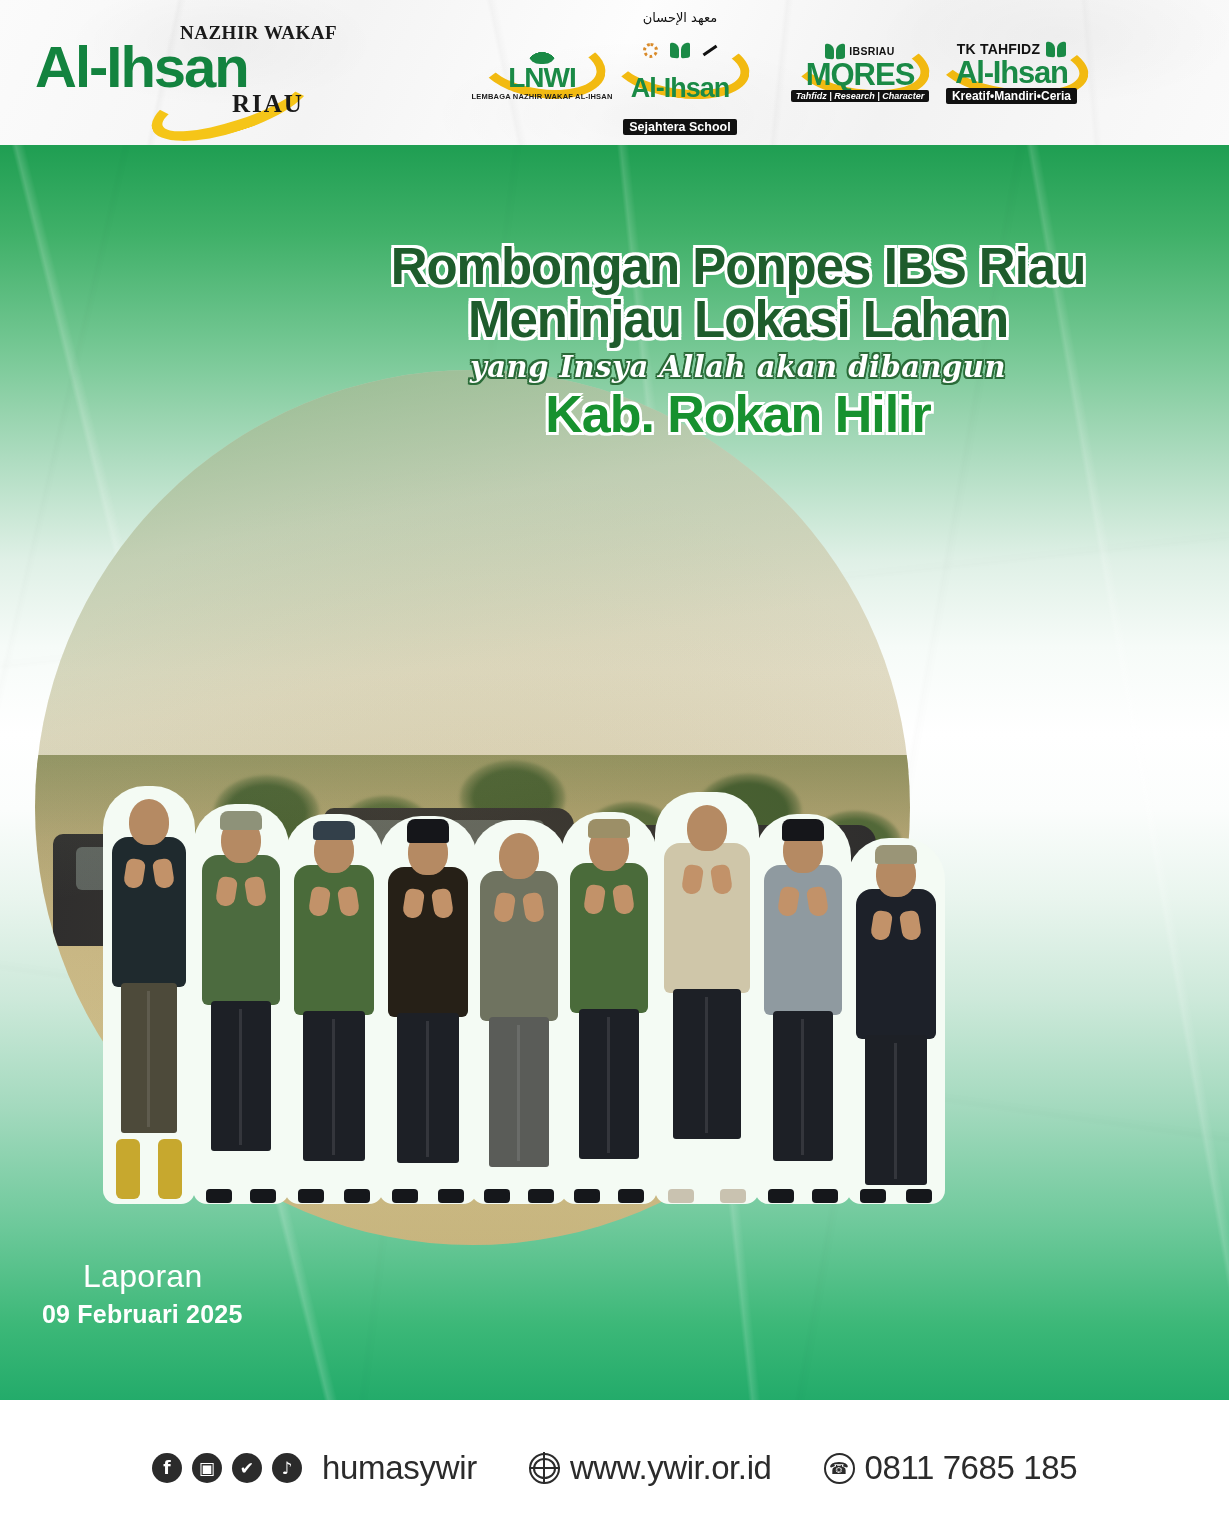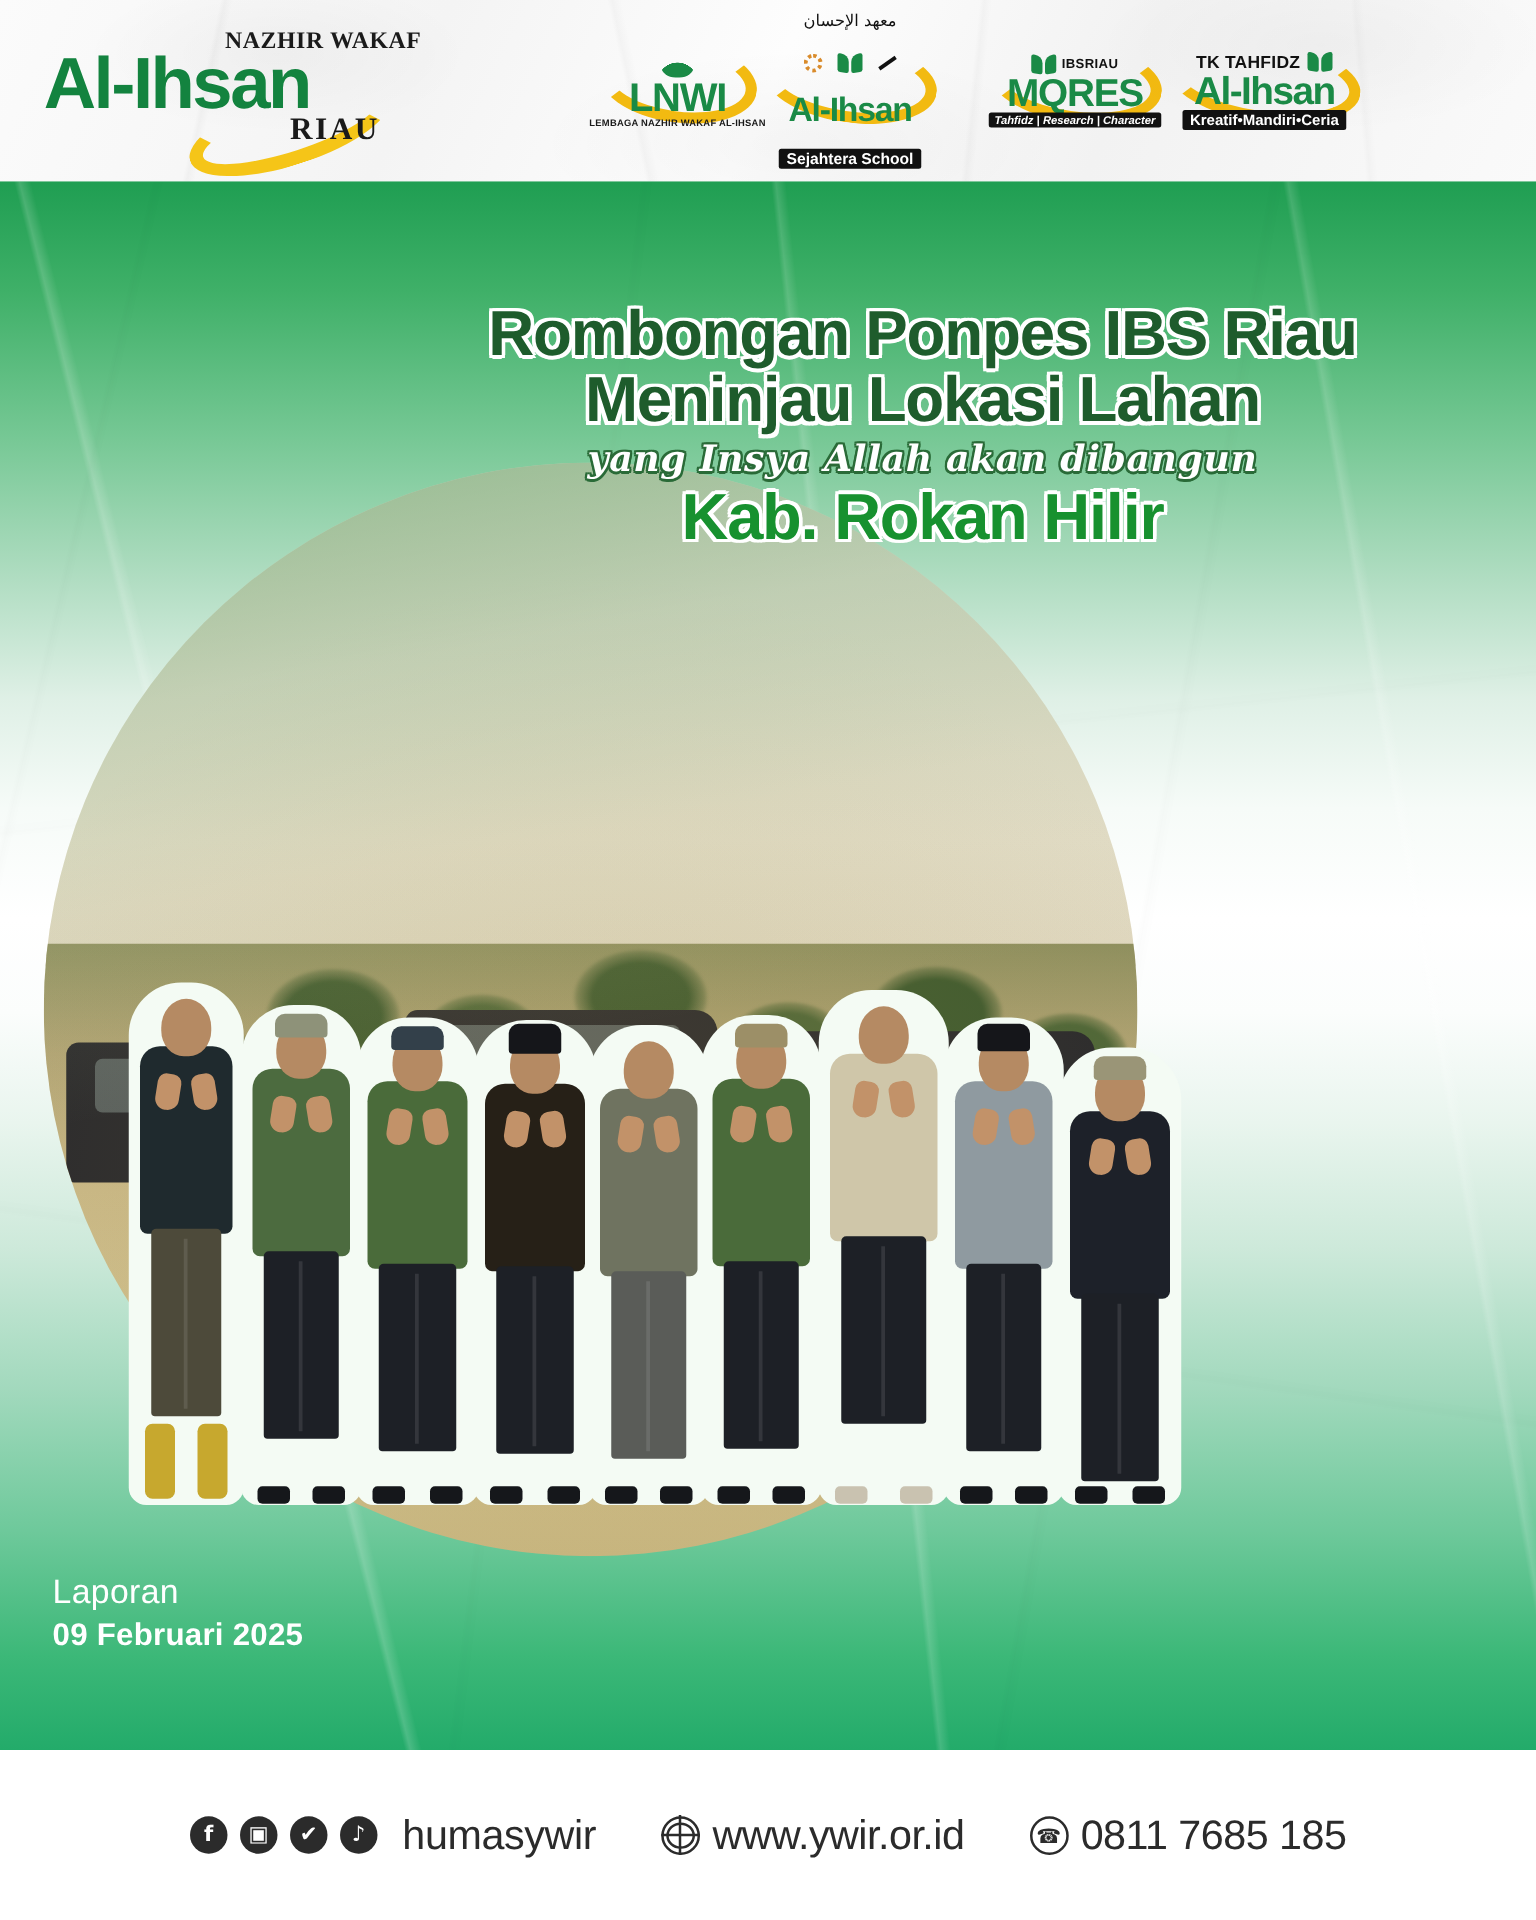--- a/index.html
+++ b/index.html
@@ -46,21 +46,21 @@
           align-items:center; justify-content:center; }
   .pswoosh{ position:absolute; left:0; top:22px; width:100%; height:66px;
             border:9px solid #f2b705; border-radius:50%;
             border-top-color:transparent; border-left-color:transparent;
             transform:rotate(8deg); opacity:.95; }
 
   .lnwi{ width:128px; }
   .lnwi .leaf{ width:26px; height:20px; margin-bottom:1px;
      background:radial-gradient(circle at 50% 120%, #1a8a46 0 58%, transparent 59%);
      border-radius:50% 50% 44% 44%; position:relative; z-index:2;}
-  .lnwi .big{ font-size:32px; font-weight:bold; color:#1a8a46; letter-spacing:-1px;
+  .lnwi .big{ font-size:28px; font-weight:bold; color:#1a8a46; letter-spacing:-1px;
      line-height:.95; z-index:2; position:relative;}
   .lnwi .sub{ font-size:7.5px; font-weight:bold; color:#1a1a1a; letter-spacing:.2px;
      z-index:2; position:relative; white-space:nowrap;}
 
   .bmt{ width:140px; }
   .bmt .big{ font-size:40px; font-weight:bold; color:#1a8a46; letter-spacing:-2px;
      line-height:.9; z-index:2; position:relative;}
   .bmt .sub{ font-size:9px; font-weight:bold; color:#1a8a46; letter-spacing:-.2px;
      z-index:2; position:relative; white-space:nowrap; margin-top:-3px;}
   .bmt .sub2{ font-size:8.5px; font-style:italic; font-weight:bold; color:#1a8a46;
@@ -194,21 +194,21 @@
   }
   .t2{ font-size:52px; font-weight:bold; line-height:1.1; letter-spacing:-1px;
      color:#17912f;
      text-shadow:
        -2.6px -2.6px 0 #fff, 2.6px -2.6px 0 #fff, -2.6px 2.6px 0 #fff, 2.6px 2.6px 0 #fff,
        0 -2.8px 0 #fff, 0 2.8px 0 #fff, -2.8px 0 0 #fff, 2.8px 0 0 #fff;
   }
 
   
   .report{ position:absolute; left:42px; top:1258px; z-index:8; color:#fff; }
-  .report .lab{ font-size:27px; font-weight:300; letter-spacing:.3px; }
+  .report .lab{ font-size:32px; font-weight:300; letter-spacing:.3px;margin-left:41px; }
   .report .dat{ font-size:25px; font-weight:bold; letter-spacing:.2px; margin-top:5px; }
 
   
   .footer{ position:absolute; left:0; top:1400px; width:1229px; height:136px;
      background:#fff; display:flex; align-items:center; justify-content:center;
      gap:52px; z-index:6; }
   .fgroup{ display:flex; align-items:center; gap:10px; }
   .sicons{ display:flex; align-items:center; gap:10px; }
   .sico{ width:30px; height:30px; border-radius:50%; background:#2b2b2b;
      display:flex; align-items:center; justify-content:center; color:#fff;

